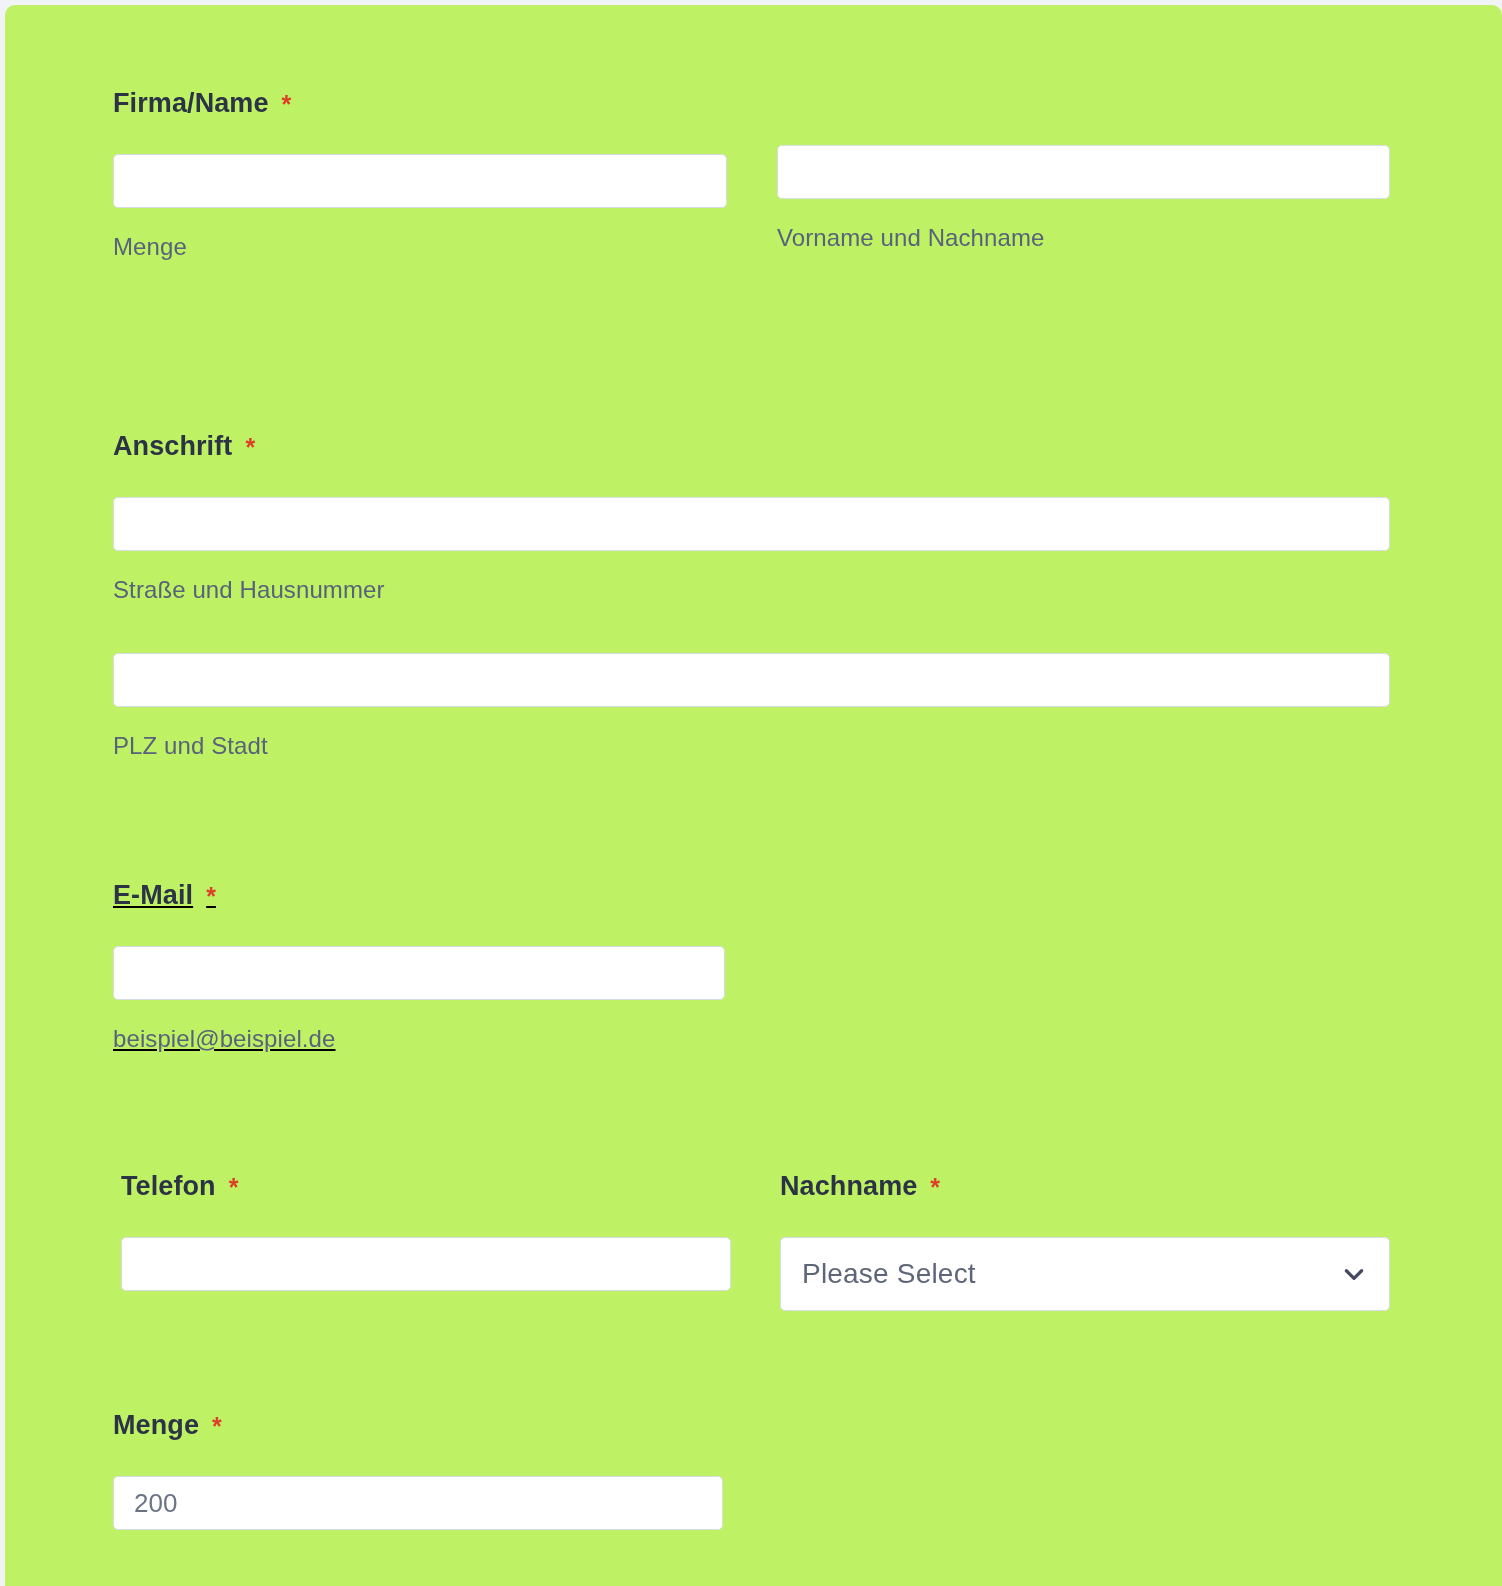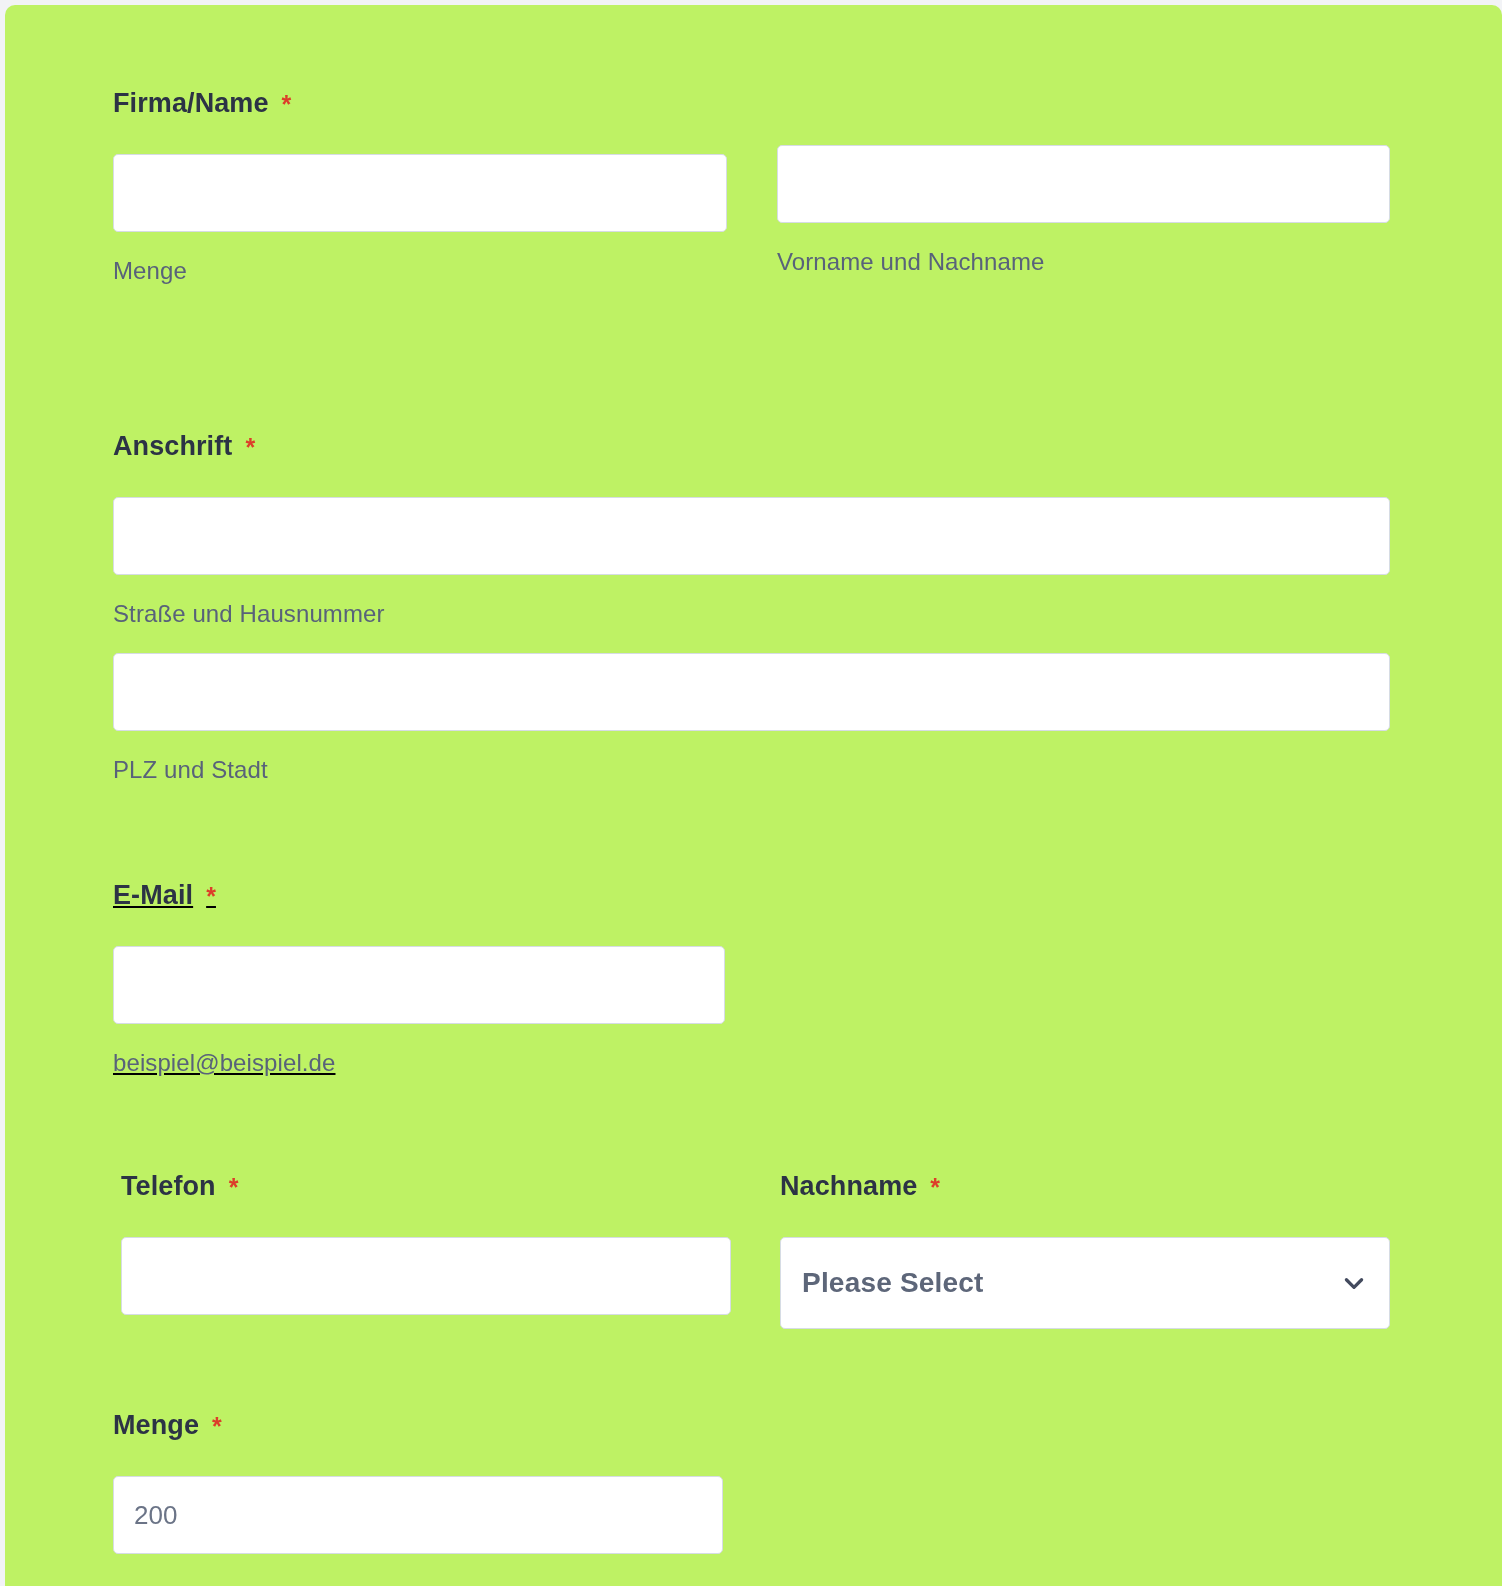--- a/index.html
+++ b/index.html
@@ -53,21 +53,21 @@
     margin-left: 13px;
     vertical-align: -1px;
   }
 
   .text-input {
     box-sizing: border-box;
     display: block;
     background: #ffffff;
     border: 1px solid #d6dce4;
     border-radius: 5px;
-    height: 78px;
+    height: 54px;
     font-family: "Liberation Sans", sans-serif;
     font-size: 26px;
     color: #2c3345;
     padding: 0 20px;
     outline: none;
   }
   .text-input::placeholder {
     color: #6b7487;
     opacity: 1;
   }
@@ -80,24 +80,23 @@
     white-space: nowrap;
   }
 
   
   .select-wrap {
     position: relative;
     box-sizing: border-box;
     background: #ffffff;
     border: 1px solid #d6dce4;
     border-radius: 5px;
-    height: 92px;
+    height: 74px;
     display: flex;
     align-items: center;
-    font-weight: bold;
   }
   .select-value {
     font-size: 28px;
     color: #5d6679;
     padding-left: 21px;
     letter-spacing: 0.2px;
   }
   .chevron-down-icon {
     position: absolute;
     right: 22px;

